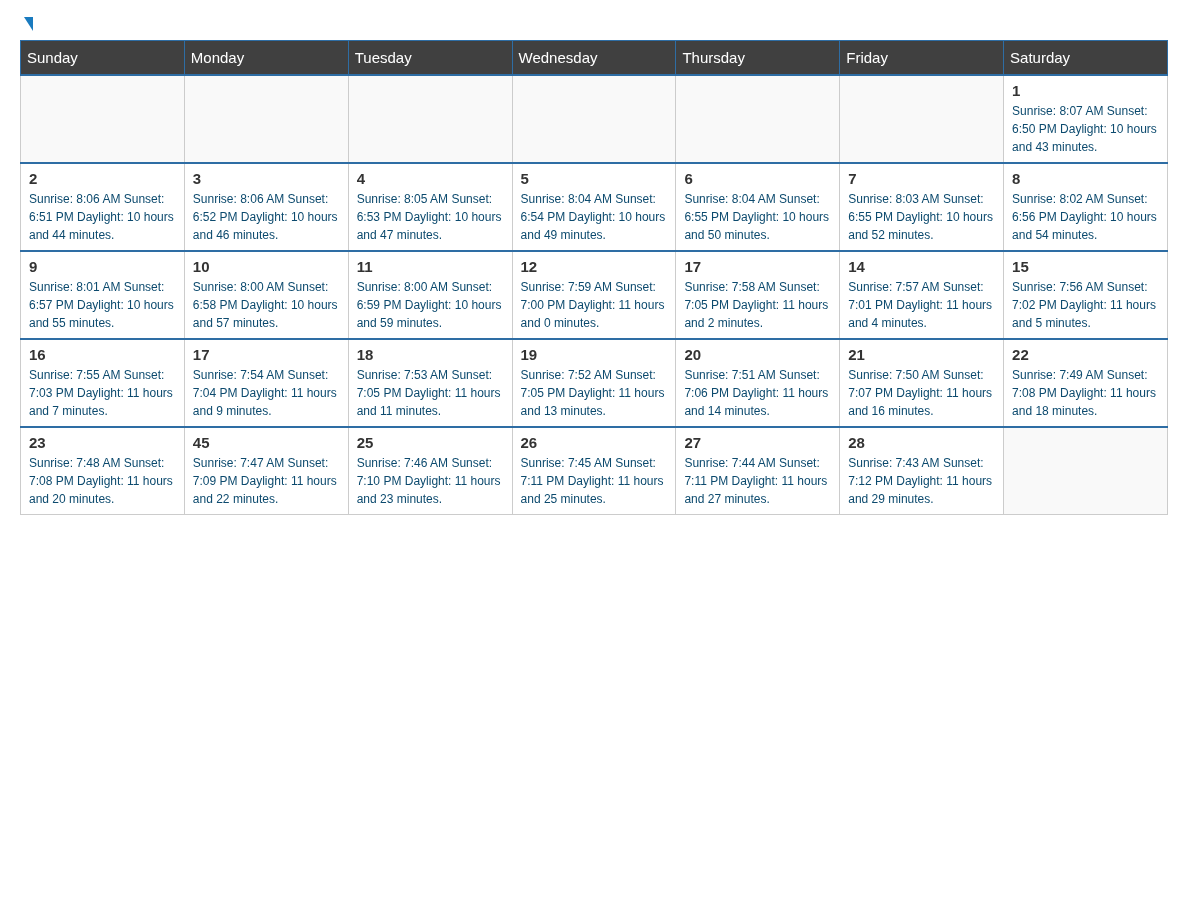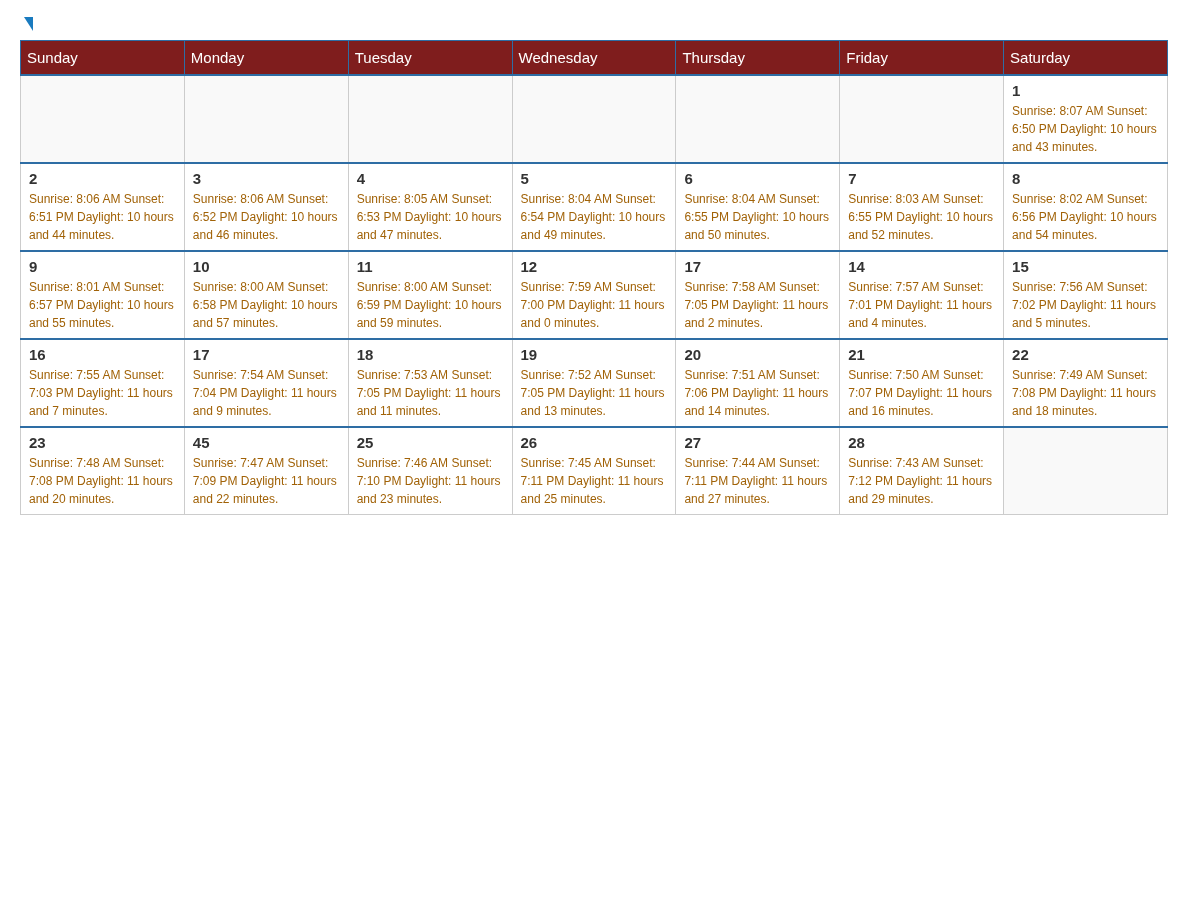--- a/index.html
+++ b/index.html
@@ -29,21 +29,21 @@
       font-size: 20px;
       color: #444;
       margin-top: 4px;
     }
     .calendar {
       width: 100%;
       border-collapse: collapse;
       margin-top: 8px;
     }
     .calendar th {
-      background-color: #7f1d1d;
+      background-color: #404040;
       color: #fff;
       padding: 8px 6px;
       font-size: 15px;
       font-weight: normal;
       text-align: left;
       border: 1px solid #2e6da4;
     }
     .calendar td {
       vertical-align: top;
       border: 1px solid #ccc;
@@ -61,21 +61,21 @@
     }
     .day-number {
       font-size: 15px;
       font-weight: bold;
       display: block;
       margin-bottom: 3px;
     }
     .day-info {
       font-size: 12px;
       line-height: 1.5;
-      color: #a16207;
+      color: #0c4a6e;
     }
     .logo-container {
       display: flex;
       flex-direction: row;
       align-items: center;
     }
     .logo-word {
       display: flex;
       flex-direction: column;
     }

